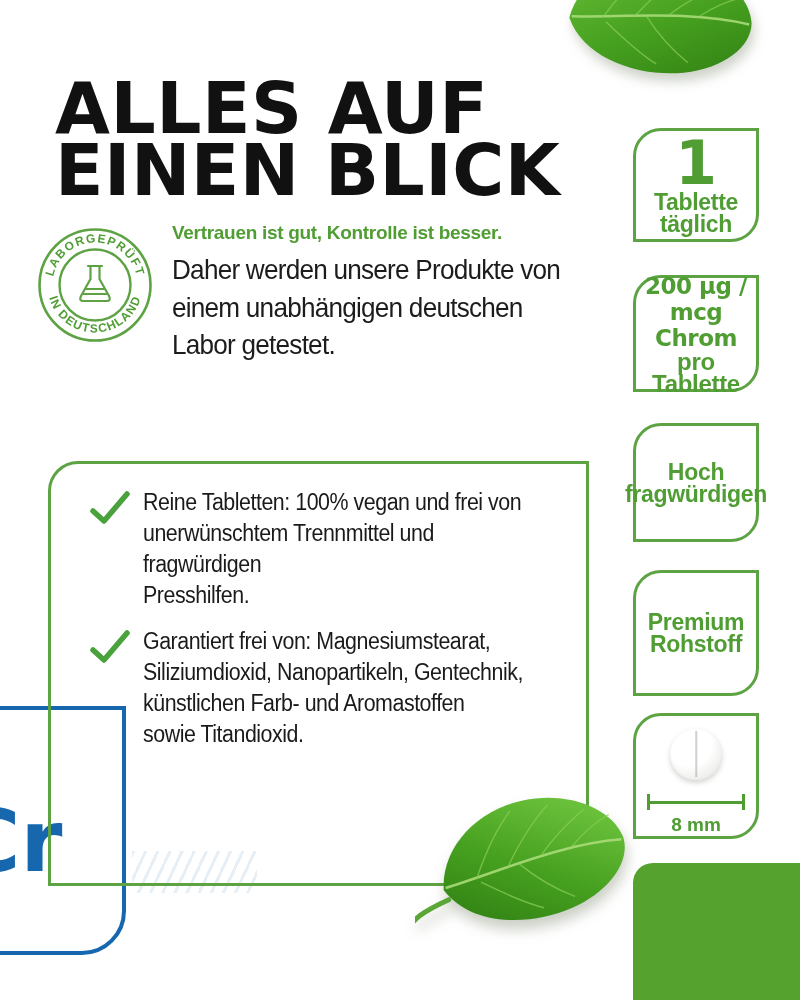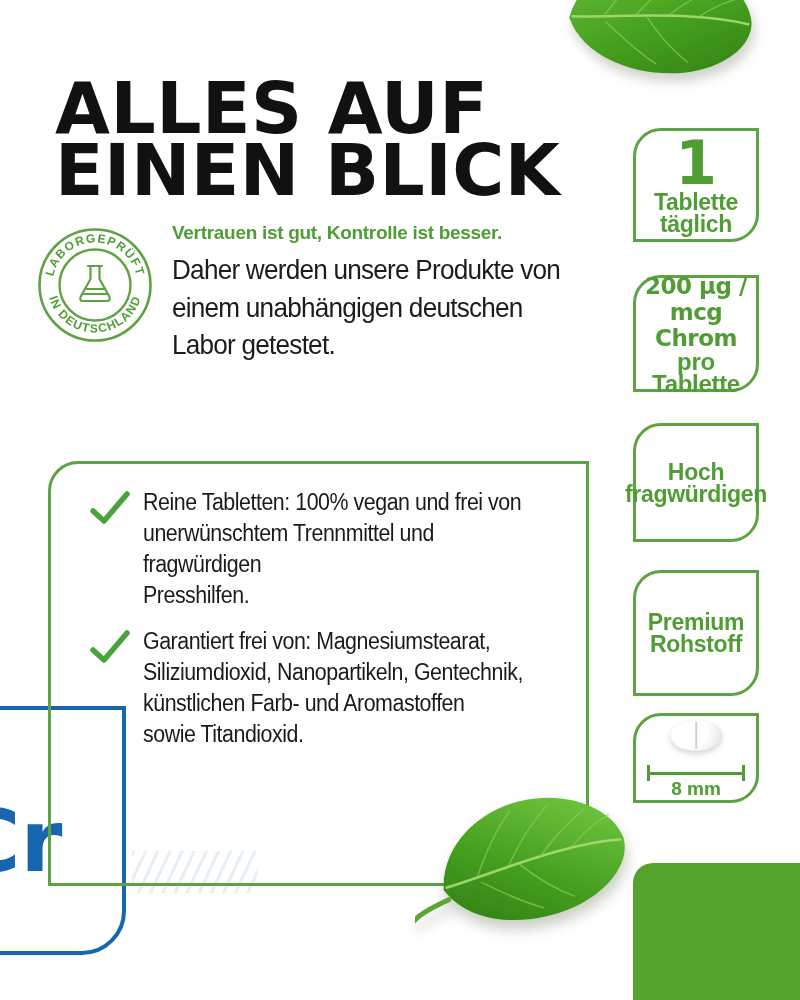--- a/index.html
+++ b/index.html
@@ -83,21 +83,21 @@
     font-size:60px;line-height:56px;
   }
   #fact2{top:275px;height:117px;}
   #fact2 .main{
     font-family:"DejaVu Sans",sans-serif;font-weight:900;
     font-size:23px;line-height:26px;letter-spacing:-.5px;
   }
   #fact2 .small{font-size:24px;}
   #fact3{top:423px;height:119px;}
   #fact4{top:570px;height:126px;}
-  #fact5{top:713px;height:90px;justify-content:flex-start;padding-top:4px;}
+  #fact5{top:713px;height:126px;justify-content:flex-start;padding-top:12px;}
 
   
   #tablet{
     position:relative;width:52px;height:52px;border-radius:50%;
     background:radial-gradient(circle at 38% 32%,#ffffff 0 45%,#f1f1ef 70%,#e0e0dd 100%);
     box-shadow:0 3px 5px rgba(90,90,80,.25), inset 0 0 2px rgba(0,0,0,.08);
   }
   #tablet .score{
     position:absolute;left:50%;top:6%;width:1.5px;height:88%;
     background:rgba(150,150,145,.45);transform:translateX(-50%);

